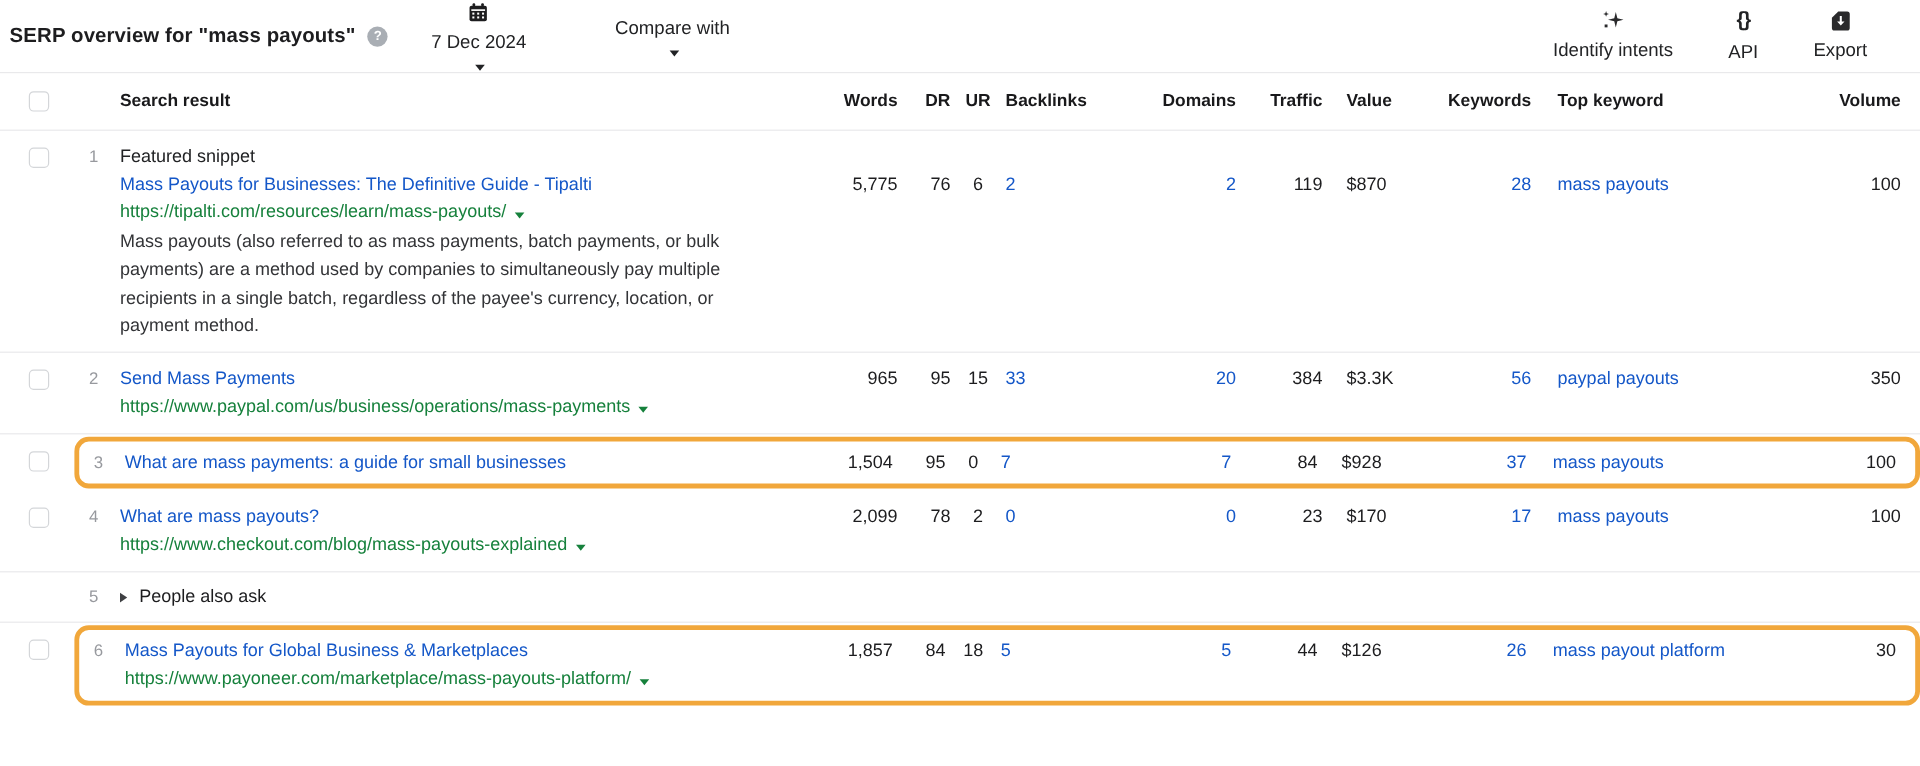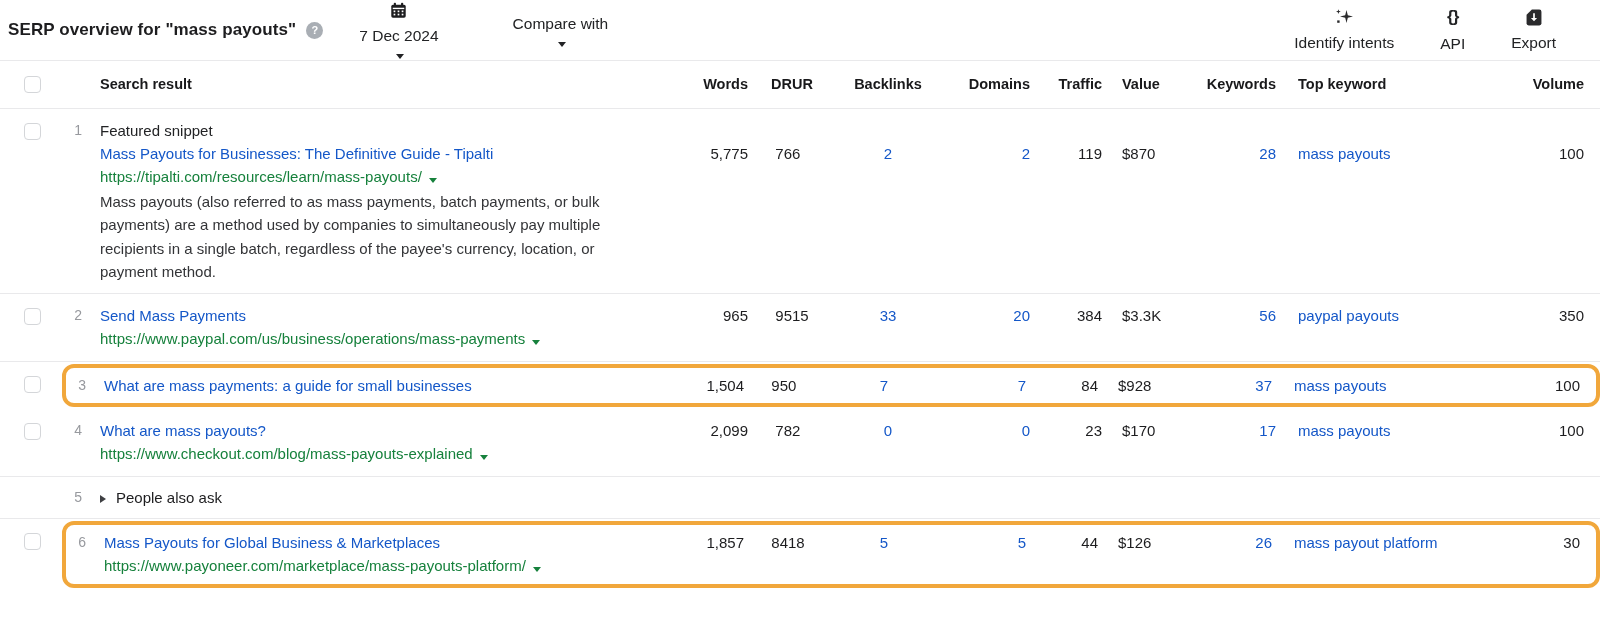--- a/index.html
+++ b/index.html
@@ -36,22 +36,22 @@
   .cb-cell{width:46px;flex:0 0 46px;padding:14px 0 0 8px;}
   .header-row .cb-cell{padding-top:15px;}
   .checkbox{width:17px;height:17px;border:1.5px solid #d4d6d9;border-radius:4px;background:#fff;display:inline-block;cursor:pointer;}
   .row-main{display:flex;flex:1;padding:10px 0;}
   .row-main.highlighted{border:4px solid var(--highlight-orange);border-radius:12px;margin:2px 0;padding:6px 0;}
   .cell{flex:0 0 auto;font-size:15px;line-height:23px;}
   .col-num{width:38px;text-align:right;padding-right:18px;color:var(--text-gray);font-size:14px;}
   .col-main{flex:1 1 auto;min-width:0;padding-right:12px;}
   .col-words{width:72px;text-align:right;}
   .col-dr{width:44px;text-align:right;}
-  .col-ur{width:46px;text-align:left;}
-  .col-backlinks{width:100px;text-align:center;}
+  .col-ur{width:46px;text-align:center;}
+  .col-backlinks{width:100px;text-align:left;}
   .col-domains{width:92px;text-align:right;}
   .col-traffic{width:72px;text-align:right;}
   .col-value{width:74px;text-align:left;padding-left:20px;}
   .col-keywords{width:100px;text-align:right;}
   .col-topkw{width:228px;text-align:left;padding-left:22px;overflow:hidden;white-space:nowrap;}
   .col-volume{width:96px;text-align:right;padding-right:16px;}
   
   .header-row{height:48px;border-bottom:1px solid var(--border);}
   .header-row .row-main{padding:12px 0;}
   .header-row .cell{font-weight:bold;font-size:14.5px;color:#19191b;cursor:pointer;}

